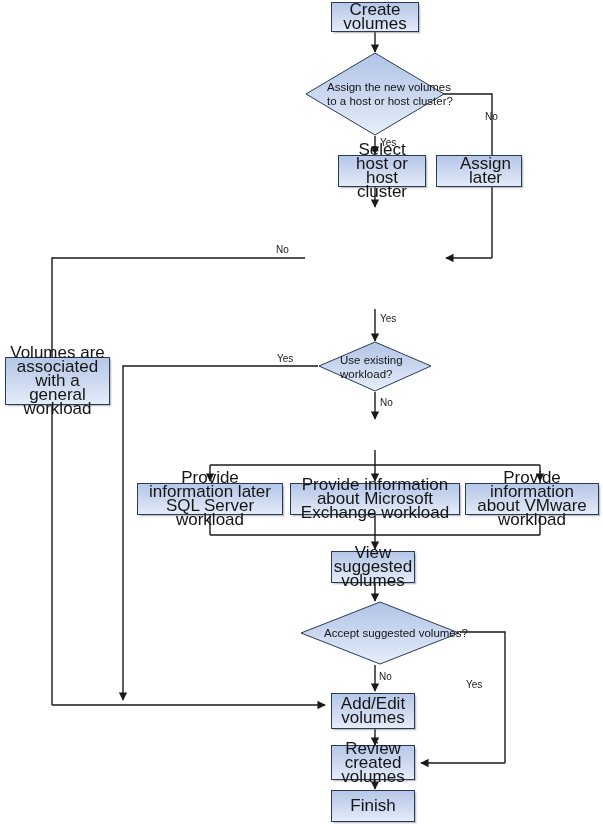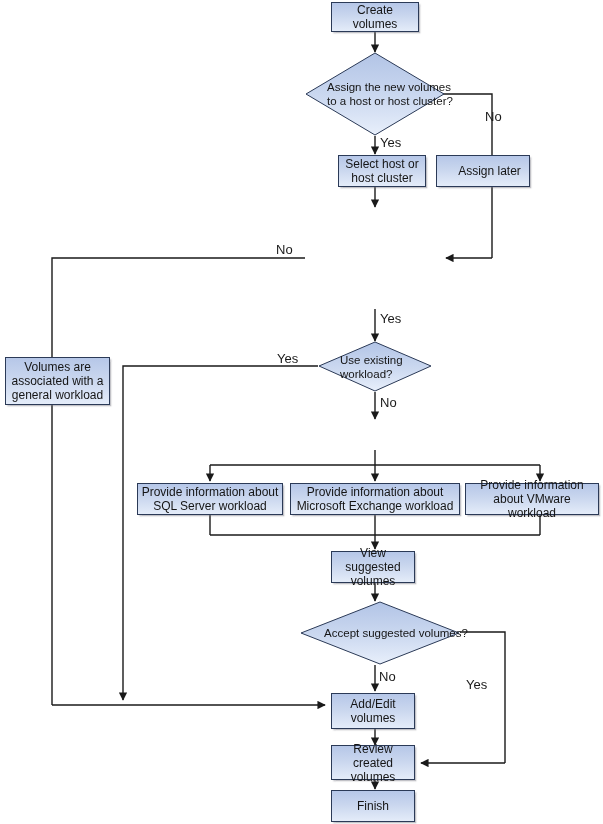--- a/index.html
+++ b/index.html
@@ -27,21 +27,21 @@
     pointer-events: none;
   }
   .node {
     position: absolute;
     box-sizing: border-box;
     display: flex;
     align-items: center;
     justify-content: center;
     text-align: center;
     color: #151515;
-    font-size: 12px;
+    font-size: 17px;
     line-height: 14px;
   }
   .box {
     border: 1px solid #2b3a57;
     background: linear-gradient(to bottom, #b6c7e8 0%, #c9d6ee 45%, #e4ecf9 100%);
     box-shadow: 1.5px 1.5px 1.5px rgba(120,120,130,0.45);
     padding: 0 3px;
   }
   .diamond-wrap {
     position: absolute;
@@ -62,21 +62,21 @@
     align-items: center;
     justify-content: center;
     font-size: 11.5px;
     line-height: 14px;
     color: #151515;
     padding: 0 6px;
     box-sizing: border-box;
   }
   .edge-label {
     position: absolute;
-    font-size: 13px;
+    font-size: 10px;
     color: #1a1a1a;
     white-space: nowrap;
     line-height: 10px;
   }
 </style>
 </head>
 <body>
 
 <div id="canvas">
 
@@ -132,31 +132,31 @@
   </svg>
 
   <div class="node box" style="left:331px; top:2px; width:88px; height:30px;">
     <span>Create volumes</span>
   </div>
 
   <div class="node box" style="left:338px; top:155px; width:88px; height:32px;">
     <span>Select host or host cluster</span>
   </div>
 
-  <div class="node box" style="left:436px; top:155px; width:94px; height:32px;padding-left:16px;">
+  <div class="node box" style="left:436px; top:155px; width:86px; height:32px;padding-left:16px;">
     <span>Assign later</span>
   </div>
 
   <div class="node box" style="left:5px; top:357px; width:105px; height:48px;">
     <span>Volumes are associated with a general workload</span>
   </div>
 
 
   <div class="node box" style="left:137px; top:483px; width:146px; height:32px;">
-    <span>Provide information about SQL Server workload</span>
+    <span>Provide information later SQL Server workload</span>
   </div>
 
   <div class="node box" style="left:465px; top:483px; width:134px; height:32px;">
     <span>Provide information about VMware workload</span>
   </div>
 
   <div class="node box" style="left:290px; top:483px; width:170px; height:32px;">
     <span>Provide information about Microsoft Exchange workload</span>
   </div>
 

